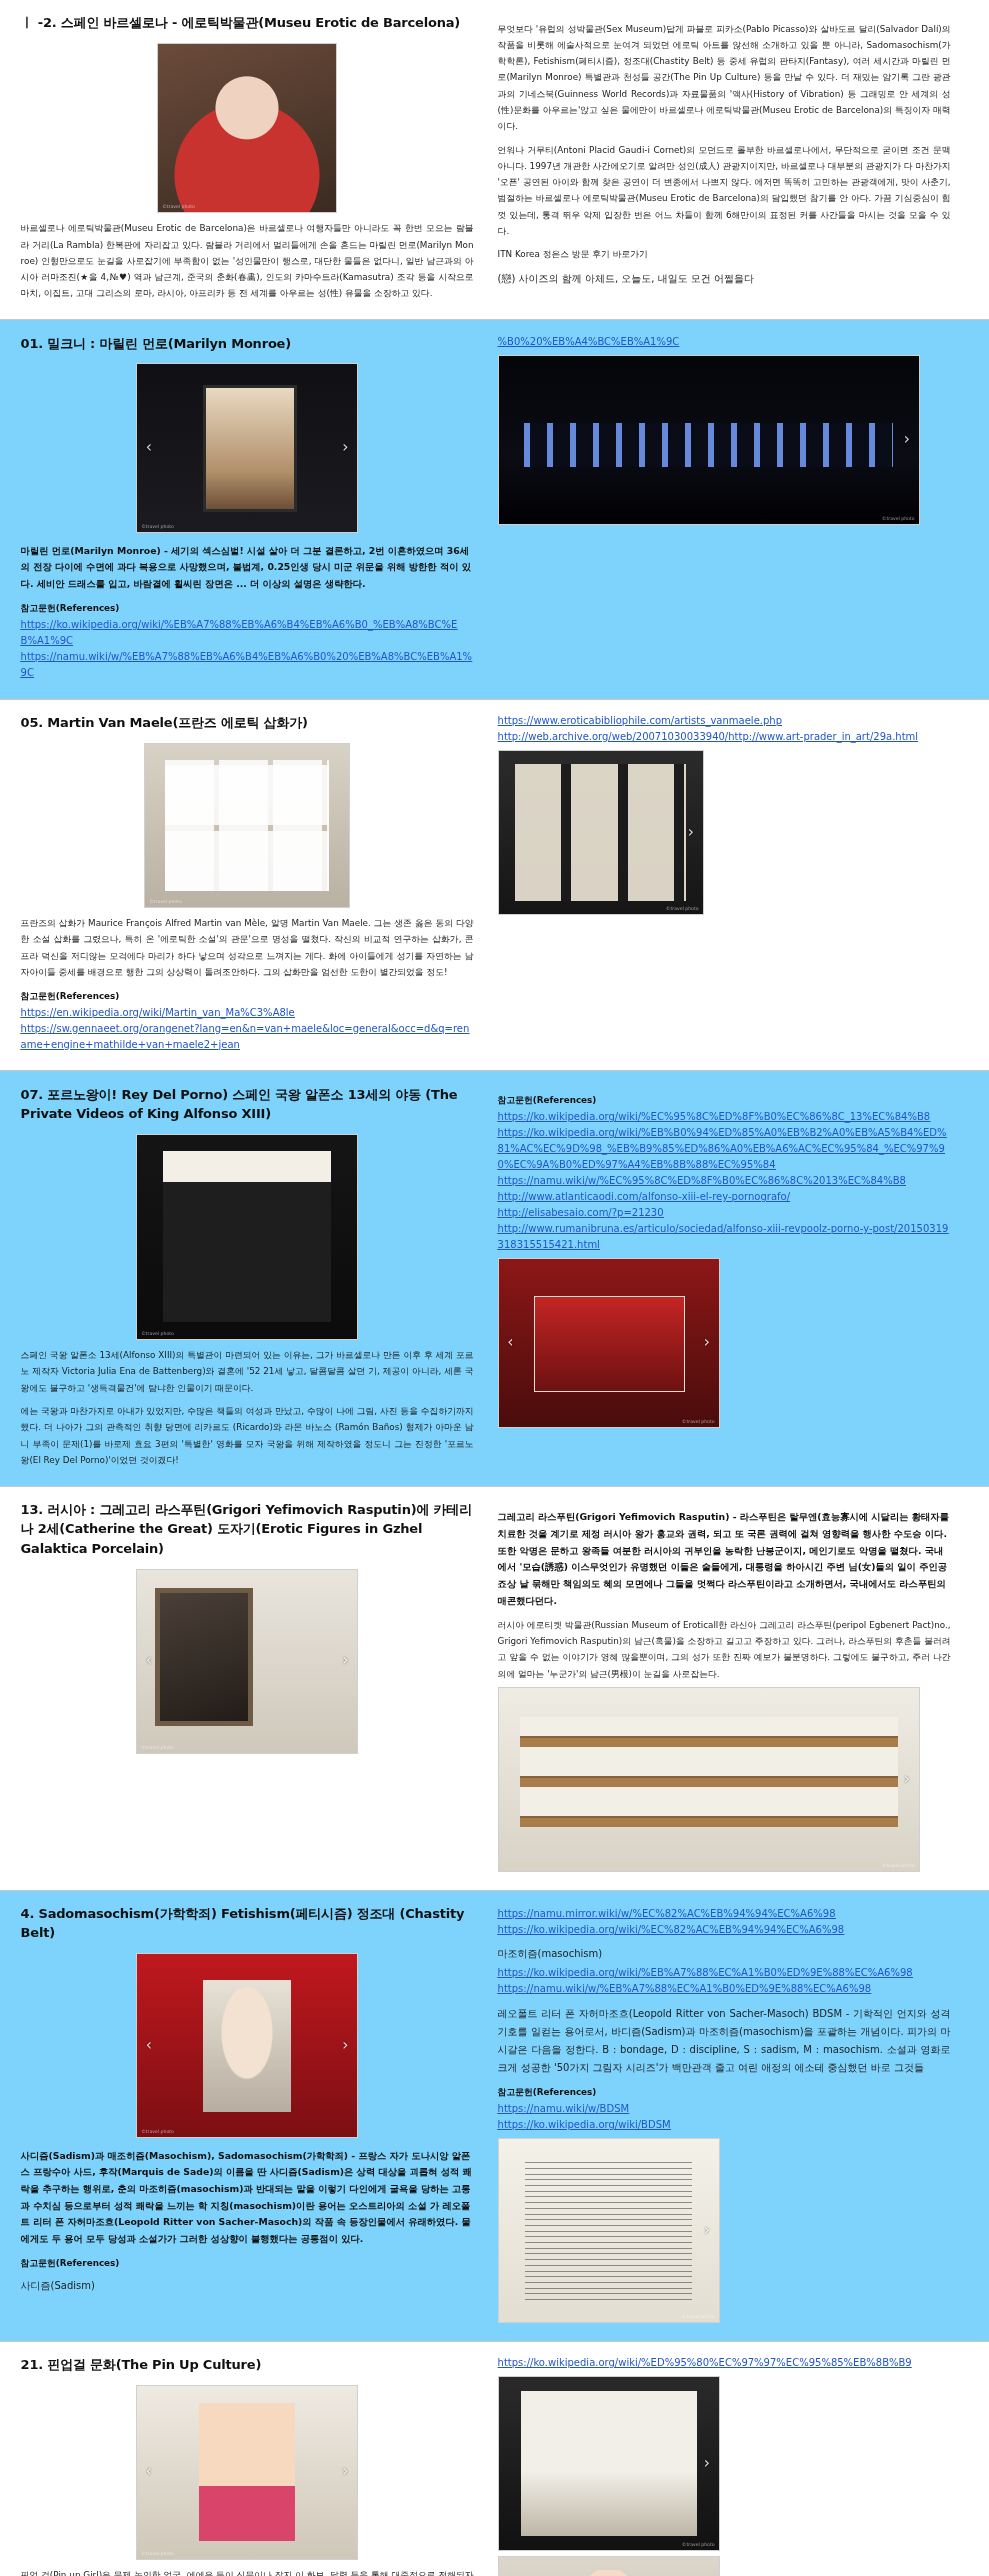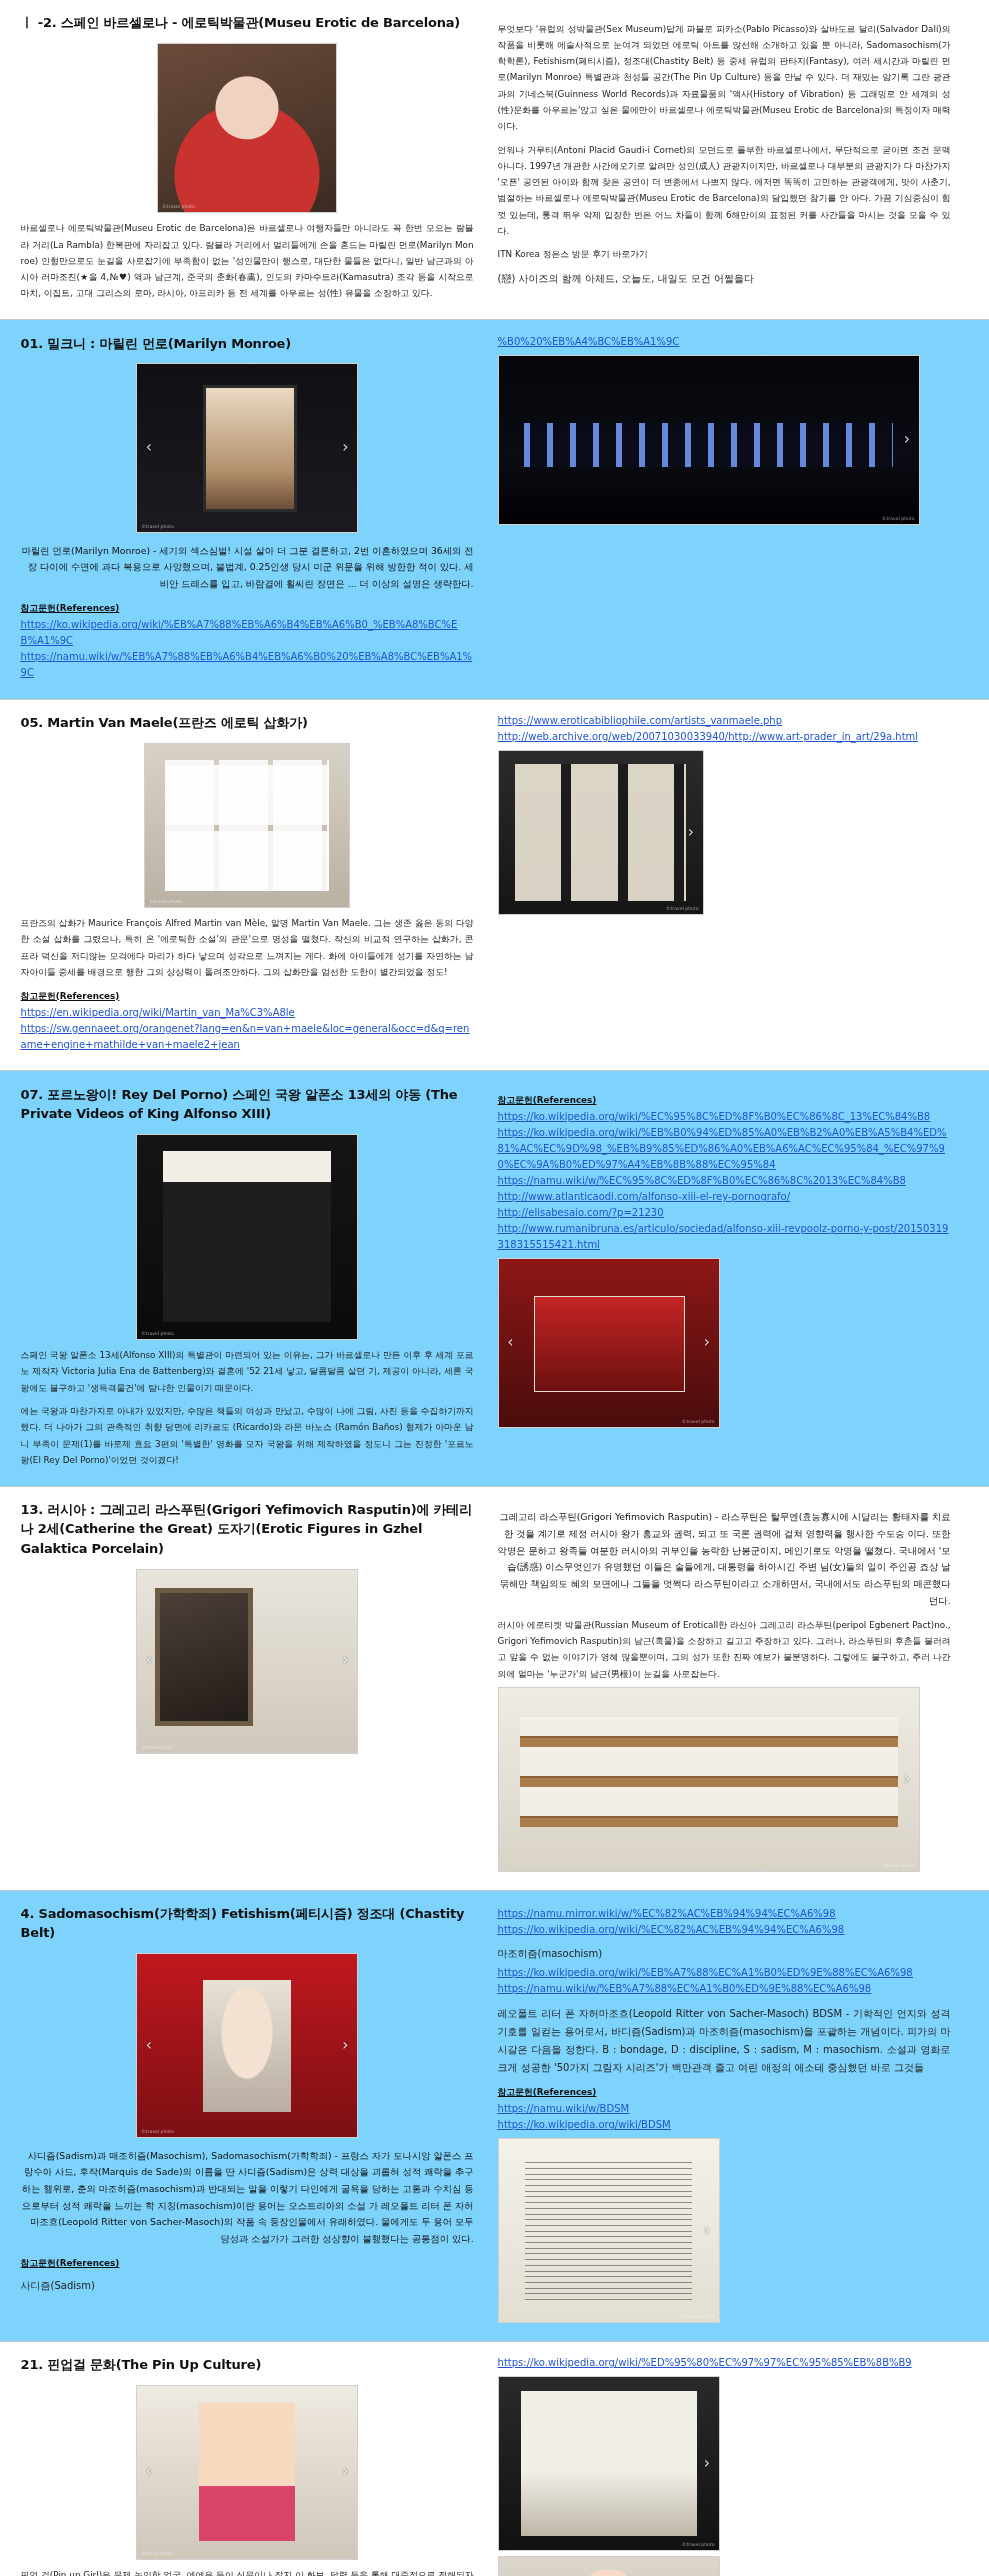--- a/index.html
+++ b/index.html
@@ -46,32 +46,30 @@
     font-size: 8.8px;
     line-height: 1.85;
     color: #222;
     margin: 7.2px 0 0 0;
     text-align: justify;
     word-break: break-all;
   }
   .body-text.small { font-size: 10px; line-height: 1.8; }
   .sub-head {
     font-size: 9.3px;
-    font-weight: normal;
+    font-weight: bold;
     line-height: 1.8;
     margin: 9.3px 0 3.1px 0;
     color: #111;
-    text-align: right;
   }
   .ref-head {
     font-size: 8.8px;
     font-weight: bold;
     margin: 10.3px 0 2.1px 0;
     color: #111;
-    text-decoration: underline;
   }
   .ref-link {
     display: block;
     font-size: 10px;
     line-height: 1.6;
     color: #2255cc;
     text-decoration: underline;
     word-break: break-all;
   }
   .linkblock { margin-top: 2.1px; text-decoration: underline; }

